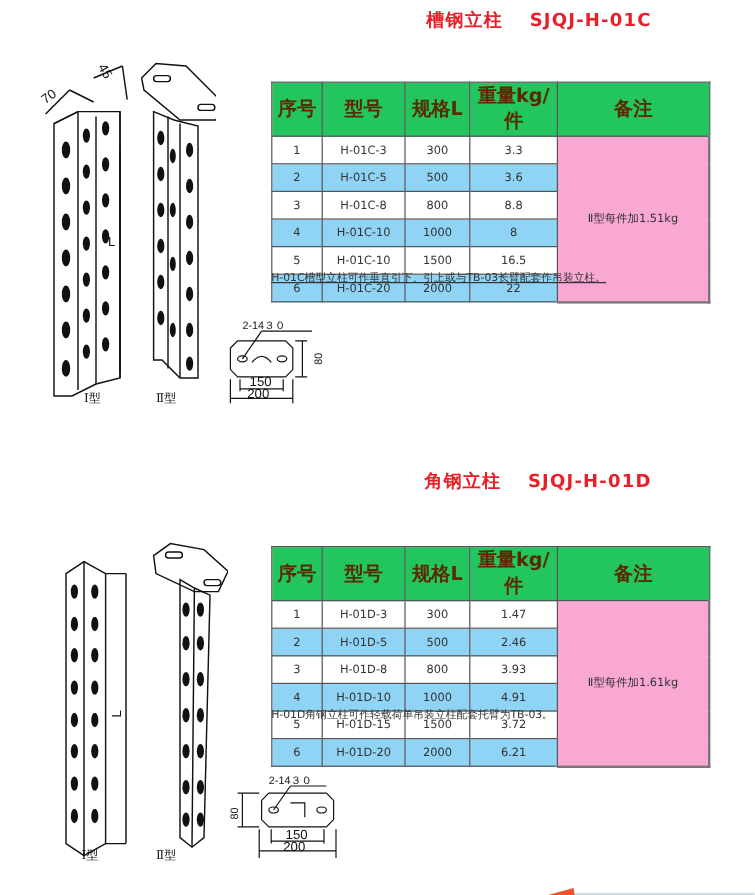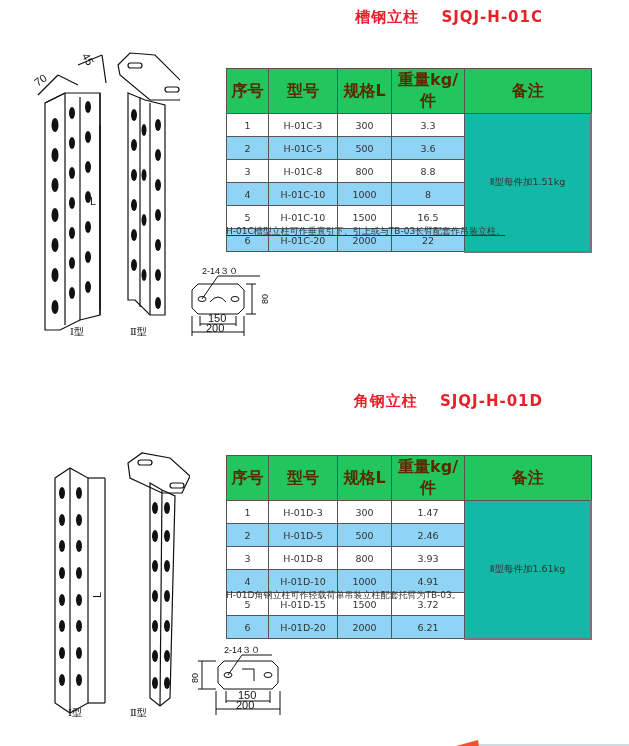--- a/index.html
+++ b/index.html
@@ -3,21 +3,21 @@
 <meta charset="utf-8">
 <style>
   html,body{margin:0;padding:0;background:#fff;}
   body{width:629px;height:746px;position:relative;overflow:hidden;font-family:"DejaVu Sans","Liberation Sans",sans-serif;}
   .title{position:absolute;left:0;width:551px;text-align:right;color:#e8202a;font-weight:bold;font-size:15px;letter-spacing:1px;}
   .title span{margin:0 8px;}
   table.spec{position:absolute;border-collapse:collapse;font-size:9.5px;color:#333;}
   table.spec th{background:#22c55e;color:#5a2a00;font-weight:bold;height:21px;border:1px solid #555;font-size:16px;}
   table.spec td{height:20px;border:1px solid #555;text-align:center;}
   table.spec tr.alt td.c{background:#8fd3f5;}
-  table.spec td.note{background:#14b8a6;vertical-align:middle;border-right:2px solid #777;border-bottom:2px solid #777;}
+  table.spec td.note{background:#f9a8d4;vertical-align:middle;border-right:2px solid #777;border-bottom:2px solid #777;}
   .caption{position:absolute;font-size:9px;color:#333;}
   svg{position:absolute;}
   .lbl{font-family:"DejaVu Serif",serif;font-size:10px;fill:#111;}
   .dim{font-family:"Liberation Sans",sans-serif;font-size:11px;fill:#111;}
 </style>
 </head>
 <body>
 
 <div class="title" style="top:8px;">
   <span>槽钢立柱</span>

